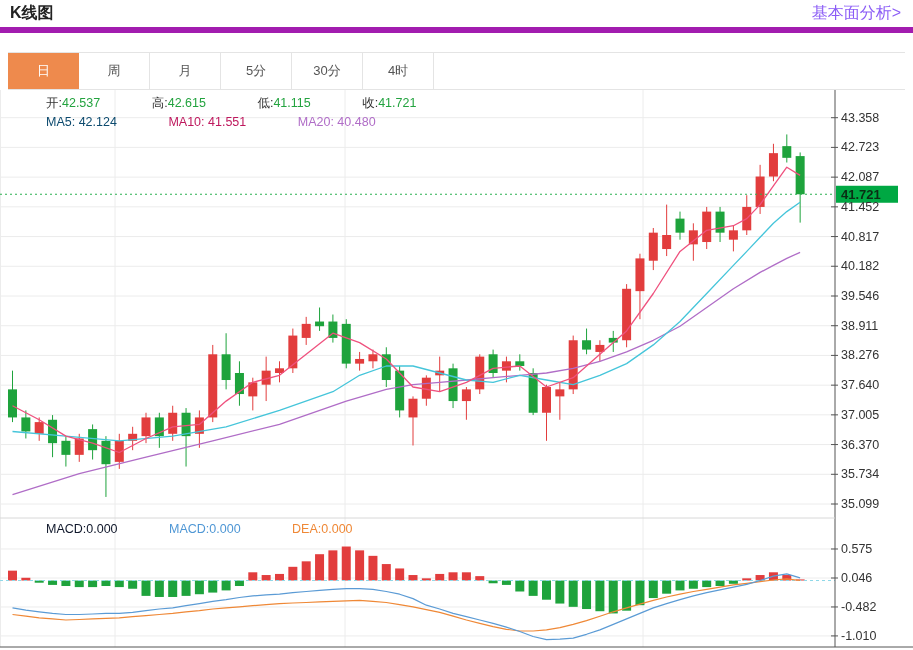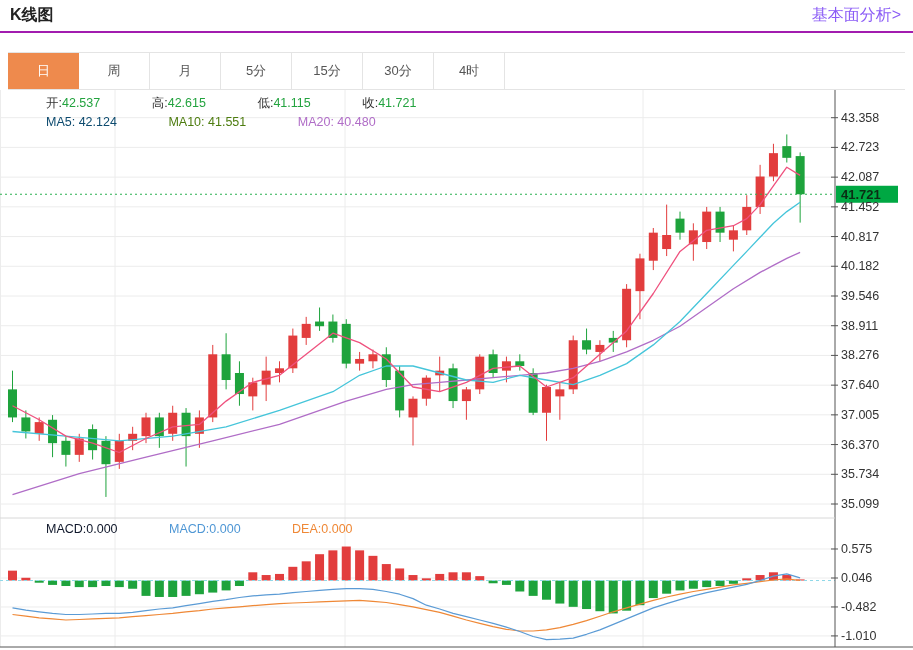--- a/index.html
+++ b/index.html
@@ -1,60 +1,59 @@
 <!DOCTYPE html>
 <html><head>
 <meta charset="utf-8">
 <style>
   * { box-sizing: border-box; margin: 0; padding: 0; }
   html,body { width: 913px; height: 650px; background: #fff; overflow: hidden;
     font-family: "Liberation Sans", "DejaVu Sans", sans-serif; }
   .header { height: 33px; display: flex; justify-content: space-between; align-items: center;
-    padding: 0 12px 0 10px; border-bottom: 2px solid #a21caf; }
+    padding: 0 12px 0 10px; border-bottom: 6px solid #a21caf; }
   .title { font-size: 16px; font-weight: bold; color: #222; }
   .fund-link { font-size: 16px; color: #8b5cf6; text-decoration: none; cursor: pointer; }
   .tabbar { margin: 19px 8px 0 8px; display: flex; height: 38px;
     border-top: 1px solid #e4e4e4; border-bottom: 1px solid #e4e4e4; }
   .tab { width: 71px; display: flex; align-items: center; justify-content: center;
     font-size: 13px; color: #555; border-right: 1px solid #e4e4e4; cursor: pointer;
     background: #fff; }
   .tab:first-child { border-left: 1px solid #e4e4e4; }
   .tab.active { background: #ee8a4d; color: #fff; border-color: #ee8a4d; }
   .tab-fill { flex: 1; }
   .chartwrap { position: relative; width: 913px; height: 560px; }
   .legend-row { position: absolute; left: 12px; font-size: 12.5px; white-space: nowrap;
     pointer-events: none; }
   .legend-ohlc { top: 5px; }
   .legend-ma { top: 25px; }
   .legend-macd { top: 432px; }
   .legend-row .lab { color: #333; }
   .legend-row .grp { margin-right: 14px; margin-left: 34px; }
   .v-green { color: #23a33f; }
   .c-ma5 { color: #0c4a6e; }
-  .c-ma10 { color: #4d7c0f; text-align: center; }
+  .c-ma10 { color: #be185d; text-align: center; }
   .c-ma20 { color: #b06dc7; }
   .c-macd { color: #0f172a; }
   .c-diff { color: #4f97d5; }
   .c-dea { color: #ef8836; }
   svg text { font-family: "Liberation Sans", "DejaVu Sans", sans-serif; }
 </style>
 </head>
 <body>
 
 <div class="header">
   <div class="title">K线图</div>
   <a class="fund-link">基本面分析&gt;</a>
 </div>
 
 <div class="tabbar">
     <div class="tab active">日</div>
     <div class="tab">周</div>
     <div class="tab">月</div>
     <div class="tab">5分</div>
-    <div class="tab">15分</div>
     <div class="tab">30分</div>
     <div class="tab">4时</div>
     <div class="tab-fill"></div>
   </div>
 
 <div class="chartwrap">
   <svg id="chart" width="913" height="560" viewBox="0 90 913 560" xmlns="http://www.w3.org/2000/svg">
       <g>
         <line x1="0" y1="117.69136612021885" x2="835" y2="117.69136612021885" stroke="#ececec" stroke-width="1"></line>
         <line x1="0" y1="147.39409836065587" x2="835" y2="147.39409836065587" stroke="#ececec" stroke-width="1"></line>

